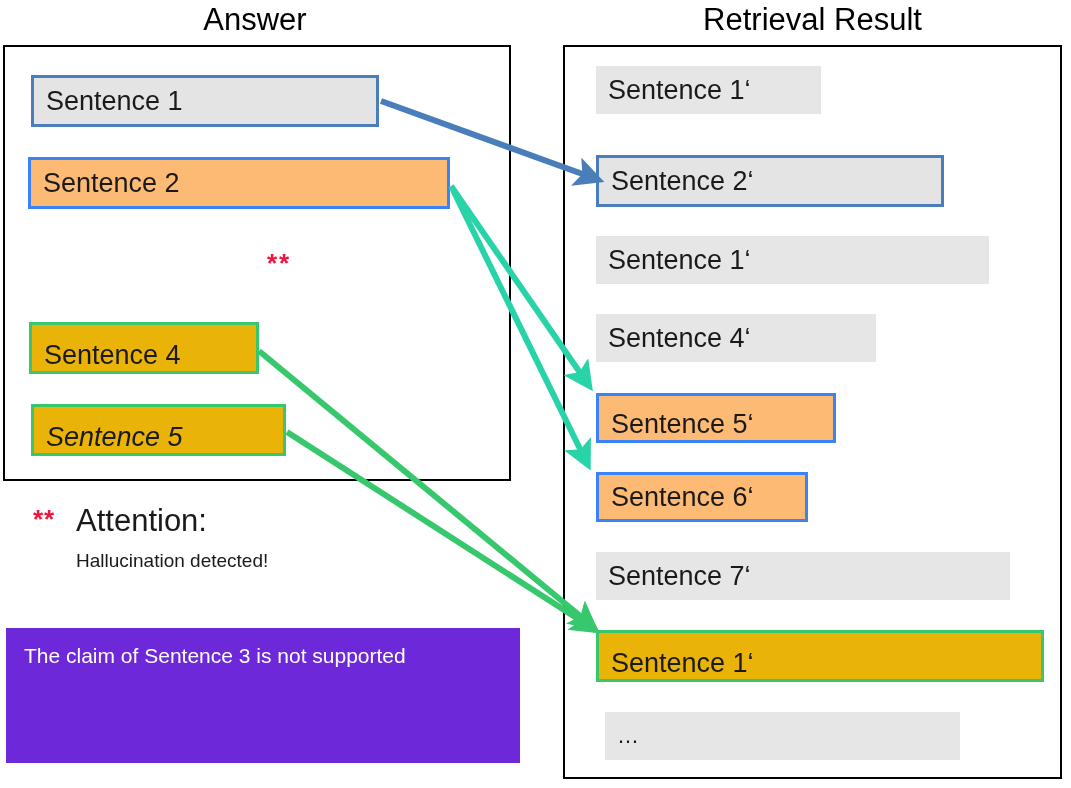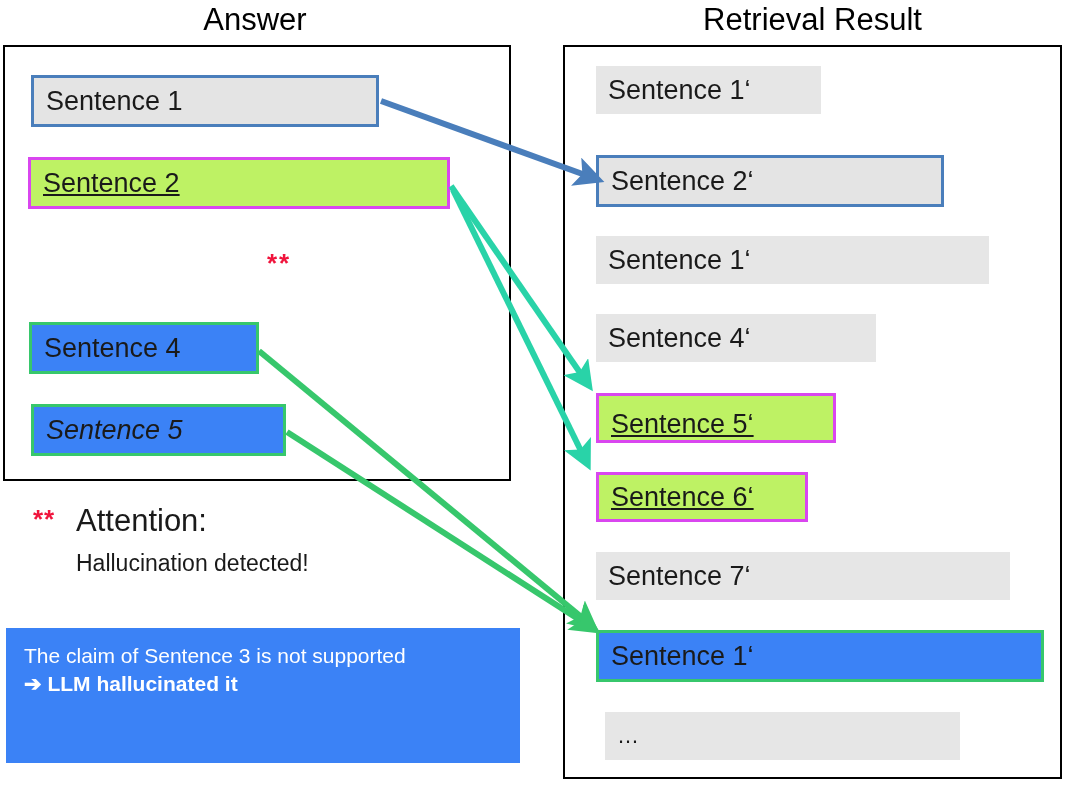--- a/index.html
+++ b/index.html
@@ -44,40 +44,40 @@
     display:flex;
     align-items:center;
     padding-left:12px;
     font-size:27px;
     color:#1a1a1a;
     white-space:nowrap;
     border:0px solid transparent;
   }
   .chip.plain{border:none;}
   .chip.b-blue{border:3px solid #4a7ebb;background:#e4e4e4;}
-  .chip.b-teal{border:3px solid #d946ef;background:#bef264;text-decoration:underline;}
-  .chip.b-green{border:3px solid #37c76c;background:#3b82f6;}
+  .chip.b-teal{border:3px solid #3b82f6;background:#fdba74;}
+  .chip.b-green{border:3px solid #37c76c;background:#eab308;align-items:flex-end;}
   #attention-stars{
     position:absolute;left:33px;top:506px;
     color:#f0143c;font-size:26px;font-weight:bold;
     letter-spacing:1px;line-height:1;
   }
   #attention-line1{position:absolute;left:76px;top:503px;font-size:31px;color:#1a1a1a;}
-  #attention-line2{position:absolute;left:76px;top:550px;font-size:23px;color:#1a1a1a;}
+  #attention-line2{position:absolute;left:76px;top:550px;font-size:19px;color:#1a1a1a;}
 
   
   #sentence3-stars{
     position:absolute;left:267px;top:250px;
     color:#f0143c;font-size:26px;font-weight:bold;letter-spacing:2px;line-height:1;
   }
 
   
   #callout{
     position:absolute;left:6px;top:628px;width:514px;height:135px;
-    background:#3b82f6;
+    background:#6d28d9;
     box-sizing:border-box;
     padding:14px 18px 12px 18px;
     color:#ffffff;
   }
   #callout .ln{font-size:21px;line-height:1.33;color:#ffffff;white-space:nowrap;}
   #callout .ln.bold{font-weight:bold;}
   #callout .arrow-glyph{font-weight:bold;}
 
   
   #arrows{position:absolute;left:0;top:0;width:1071px;height:788px;pointer-events:none;}
@@ -110,24 +110,20 @@
   <div class="chip b-green" style="left:31px;top:404px;width:255px;height:52px;font-style:italic;">
     <span>Sentence 5</span>
   </div>
 
   <div id="attention-stars">**</div>
   <div id="attention-line1">Attention:</div>
   <div id="attention-line2">Hallucination detected!</div>
 
   <div id="callout">
     <div class="ln">The claim of Sentence 3 is not supported</div>
-    <div class="ln bold">
-      <span class="arrow-glyph">➔</span>
-      <span>LLM hallucinated it</span>
-    </div>
   </div>
 
   <div class="chip plain" style="left:596px;top:66px;width:225px;height:48px;">
     <span>Sentence 1‘</span>
   </div>
 
   <div class="chip b-blue" style="left:596px;top:155px;width:348px;height:52px;">
     <span>Sentence 2‘</span>
   </div>
 

